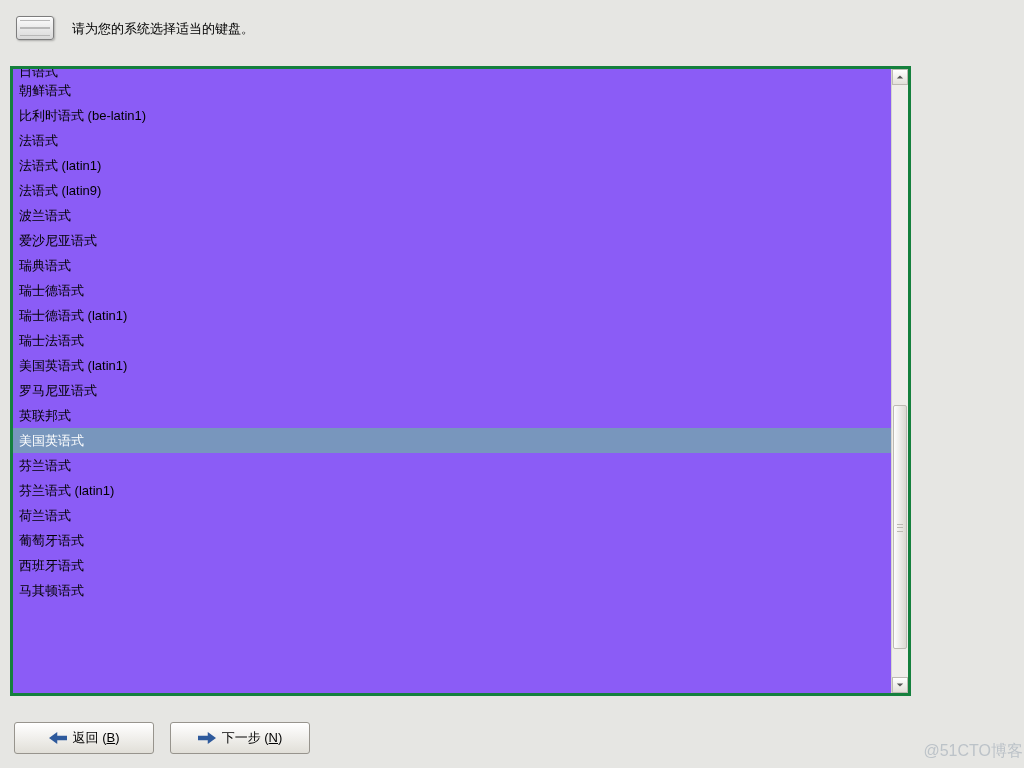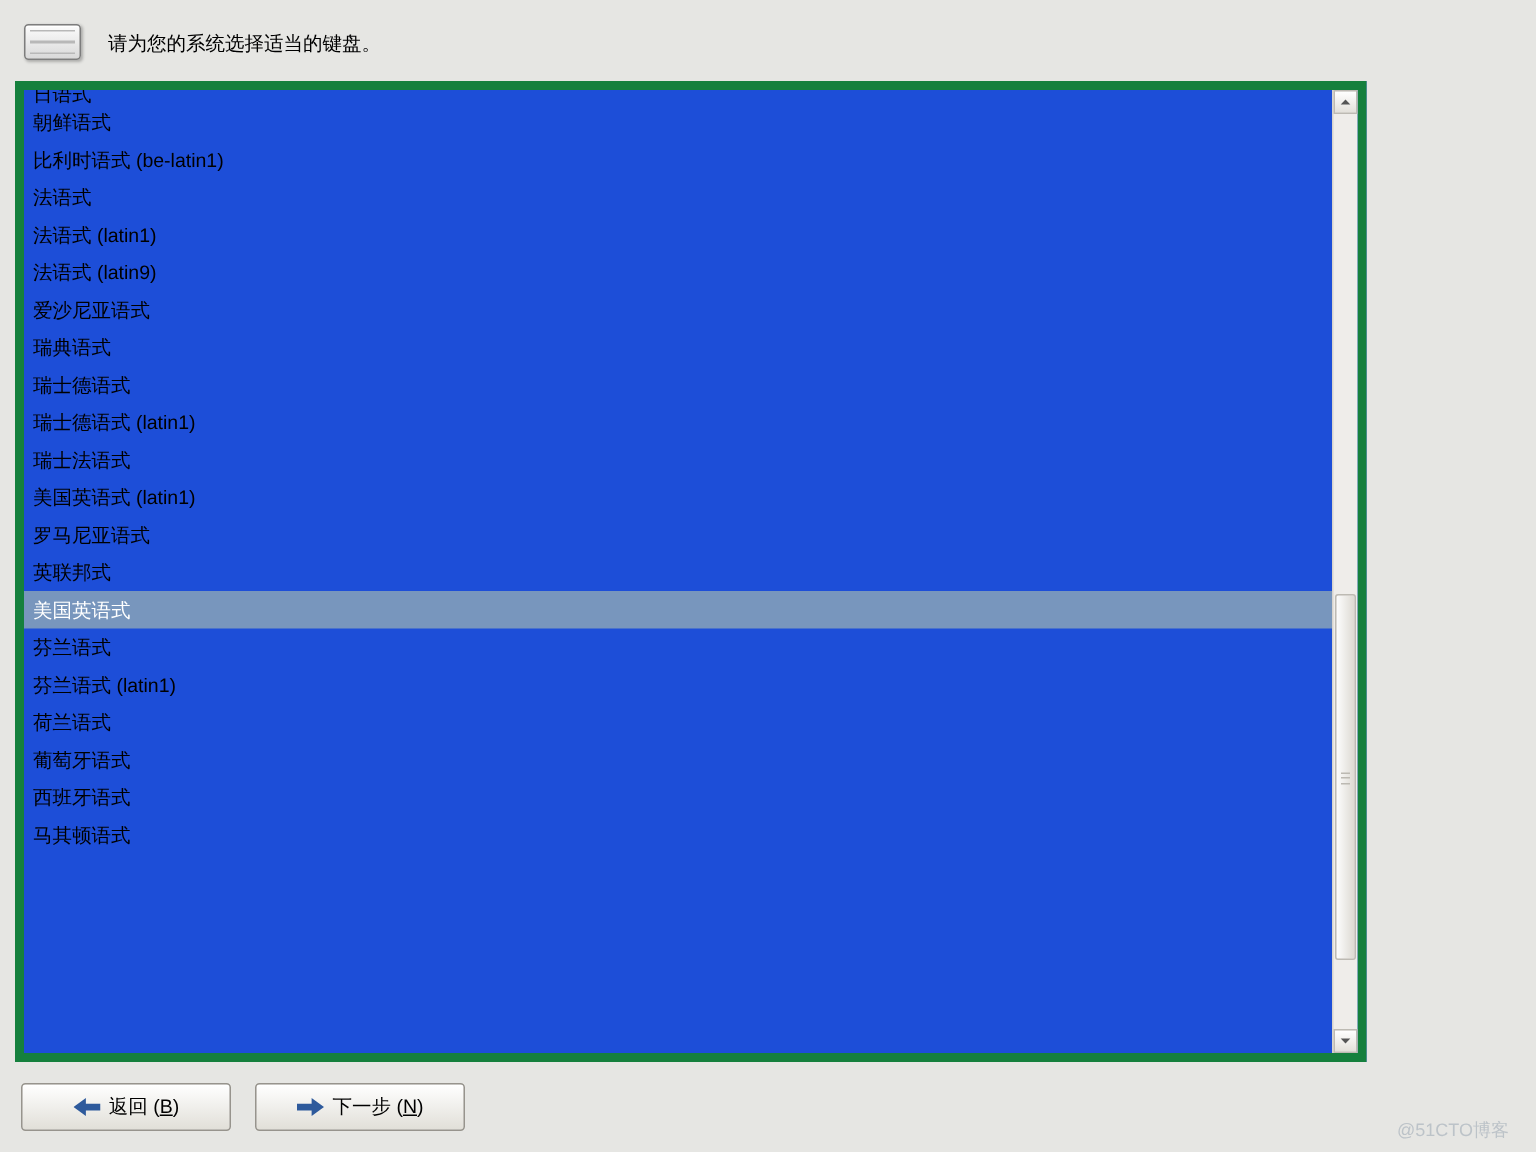--- a/index.html
+++ b/index.html
@@ -5,40 +5,40 @@
   html,body{margin:0;padding:0;width:1024px;height:768px;overflow:hidden;font-family:"WenQuanYi Micro Hei","Microsoft YaHei",Arial,sans-serif;font-size:13px;color:#000;background:#e6e6e3}
   .page{width:921px;height:768px;background:#e6e6e3;display:flex;flex-direction:column}
   
   .hdr{display:flex;align-items:flex-start;padding:8px 16px 14px 16px;gap:18px}
   .kbd-icon{width:38px;height:28px;position:relative;margin-top:4px;flex:none}
   .kbd-icon .body{position:absolute;left:0;top:4px;width:36px;height:22px;border:1px solid #7d7d7d;border-radius:3px;background:linear-gradient(to bottom,#fcfcfc,#d9d9d9);box-shadow:inset 0 1px 0 #fff,1px 1px 2px rgba(0,0,0,.25)}
   .kbd-icon .body:before{content:"";position:absolute;left:3px;right:3px;top:3px;height:6px;border-top:1px solid #b8b8b8;border-bottom:1px solid #b8b8b8}
   .kbd-icon .body:after{content:"";position:absolute;left:3px;right:3px;bottom:3px;height:6px;border-top:1px solid #b8b8b8;border-bottom:1px solid #b8b8b8}
   .hdr-text{padding-top:12px;font-size:13px}
   
-  .list-wrap{margin:0 10px;flex:1;display:flex;min-height:0;border:6px solid #15803d;background:#1d4ed8}
+  .list-wrap{margin:12px 10px;flex:1;display:flex;min-height:0;border:3px solid #15803d;background:#8b5cf6}
   .list-inner{flex:1;overflow:hidden;position:relative}
   .list-row{padding:4px 6px;height:17px;line-height:17px;white-space:nowrap;font-size:13px}
   .list-row.cut{height:5px;padding-top:0;padding-bottom:4px;line-height:5px;overflow:hidden}
   .list-row.sel{background:#7896bd;color:#fff}
   
   .sb{width:16px;background:#efedea;border-left:1px solid #d7d4ce;position:relative}
   .sb .btn{position:absolute;left:0;width:16px;height:16px;background:linear-gradient(to bottom,#fff,#e3e0da);border:1px solid #bdbab3;box-sizing:border-box;display:flex;align-items:center;justify-content:center;cursor:pointer}
   .sb .btn.up{top:0}
   .sb .btn.dn{bottom:0}
   .sb .btn svg{width:8px;height:8px;fill:#555}
   .sb .thumb{position:absolute;left:1px;width:14px;background:linear-gradient(to right,#fdfdfd,#dcd9d2);border:1px solid #bdbab3;box-sizing:border-box;border-radius:2px;cursor:pointer}
   .sb .thumb:before{content:"";position:absolute;left:3px;right:3px;top:50%;height:6px;margin-top:-3px;border-top:1px solid #bcb9b2;border-bottom:1px solid #bcb9b2}
   .sb .thumb:after{content:"";position:absolute;left:3px;right:3px;top:50%;height:0;border-top:1px solid #bcb9b2}
   
   .ftr{height:60px;display:flex;align-items:center;justify-content:flex-start;padding:0 14px;gap:16px}
   .gbtn{height:30px;min-width:110px;padding:0 14px;display:flex;align-items:center;justify-content:center;gap:6px;border:1px solid #97948d;border-radius:3px;background:linear-gradient(to bottom,#ffffff,#e1dfd8);cursor:pointer;font-size:13px;box-shadow:0 1px 0 #fff inset}
   .gbtn .u{text-decoration:underline}
   .gbtn svg{width:18px;height:14px}
-  .watermark{position:fixed;right:18px;bottom:6px;font-size:12px;color:#9aa6b3;opacity:.55;pointer-events:none}
+  .watermark{position:fixed;right:1px;bottom:6px;font-size:16px;color:#9aa6b3;opacity:.55;pointer-events:none}
 </style>
 </head>
 <body>
 
 <div class="page">
 
   <div class="hdr">
     <div class="kbd-icon">
         <div class="body"></div>
       </div>
@@ -46,20 +46,21 @@
   </div>
 
   <div class="list-wrap">
     <div class="list-inner" id="list-inner">
         <div class="list-row cut">日语式</div>
         <div class="list-row">朝鲜语式</div>
         <div class="list-row">比利时语式 (be-latin1)</div>
         <div class="list-row">法语式</div>
         <div class="list-row">法语式 (latin1)</div>
         <div class="list-row">法语式 (latin9)</div>
+        <div class="list-row">波兰语式</div>
         <div class="list-row">爱沙尼亚语式</div>
         <div class="list-row">瑞典语式</div>
         <div class="list-row">瑞士德语式</div>
         <div class="list-row">瑞士德语式 (latin1)</div>
         <div class="list-row">瑞士法语式</div>
         <div class="list-row">美国英语式 (latin1)</div>
         <div class="list-row">罗马尼亚语式</div>
         <div class="list-row">英联邦式</div>
         <div class="list-row sel">美国英语式</div>
         <div class="list-row">芬兰语式</div>

